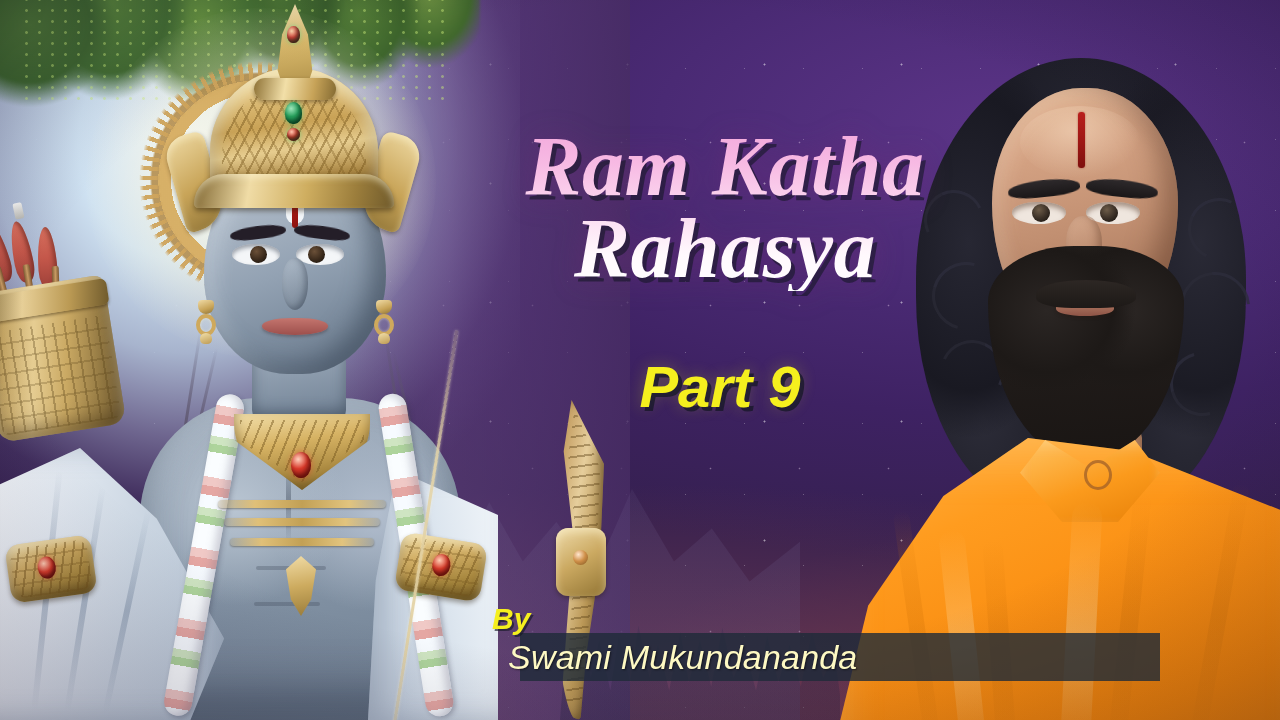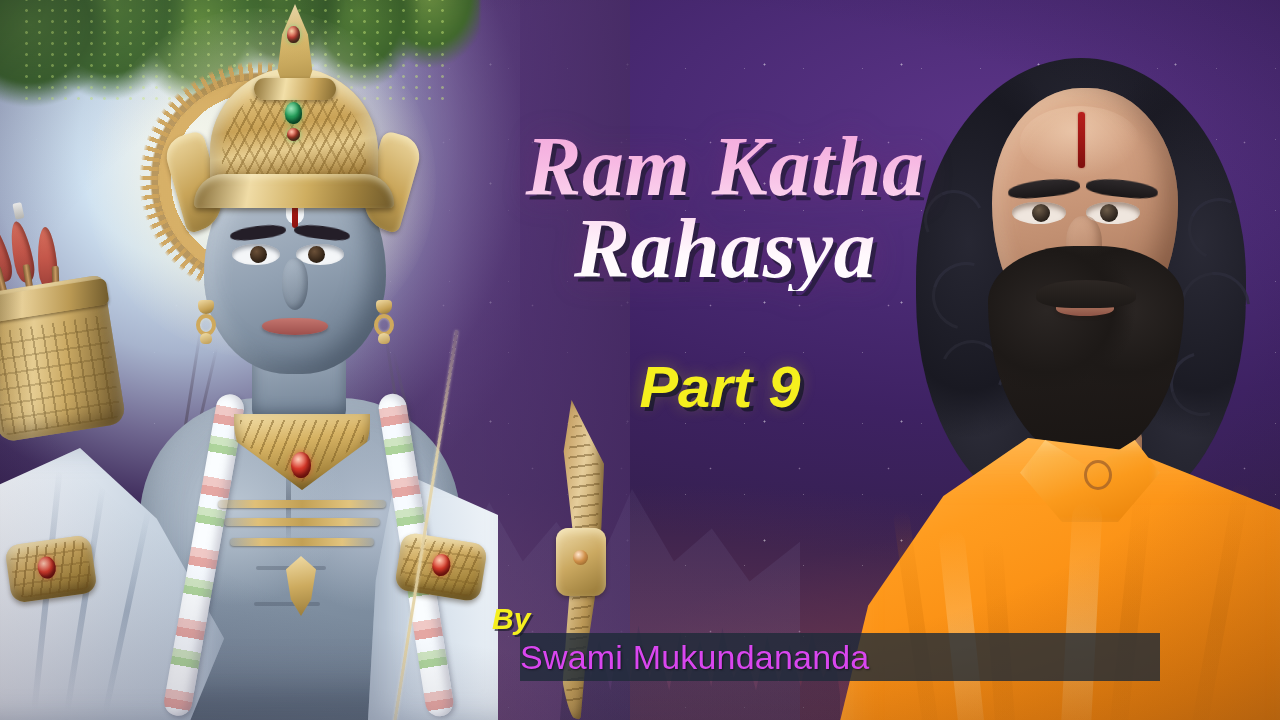--- a/index.html
+++ b/index.html
@@ -500,25 +500,25 @@
     text-shadow:2px 2px 0 rgba(20,22,36,.62);
     z-index:4;
     pointer-events:none;
   }
   .namebar{
     position:absolute;left:520px;top:633px;width:640px;height:48px;
     background:rgba(30,42,56,.80);
     z-index:3;
   }
   .namebar-text{
-    position:absolute;left:520px;top:636px;
+    position:absolute;left:508px;top:636px;
     font-family:"Liberation Sans","DejaVu Sans",sans-serif;
-    font-weight:normal;
+    font-style:italic;font-weight:normal;
     font-size:34px;line-height:42px;
-    color:#d946ef;
+    color:#fef9c3;
     letter-spacing:.2px;
     z-index:4;
     text-shadow:1px 1px 2px rgba(0,0,0,.5);
     pointer-events:none;
   }
 
   .vig{
     position:absolute;inset:0;pointer-events:none;
     background:radial-gradient(ellipse 82% 78% at 50% 46%, rgba(0,0,0,0) 58%, rgba(24,12,38,.30) 100%);
   }

